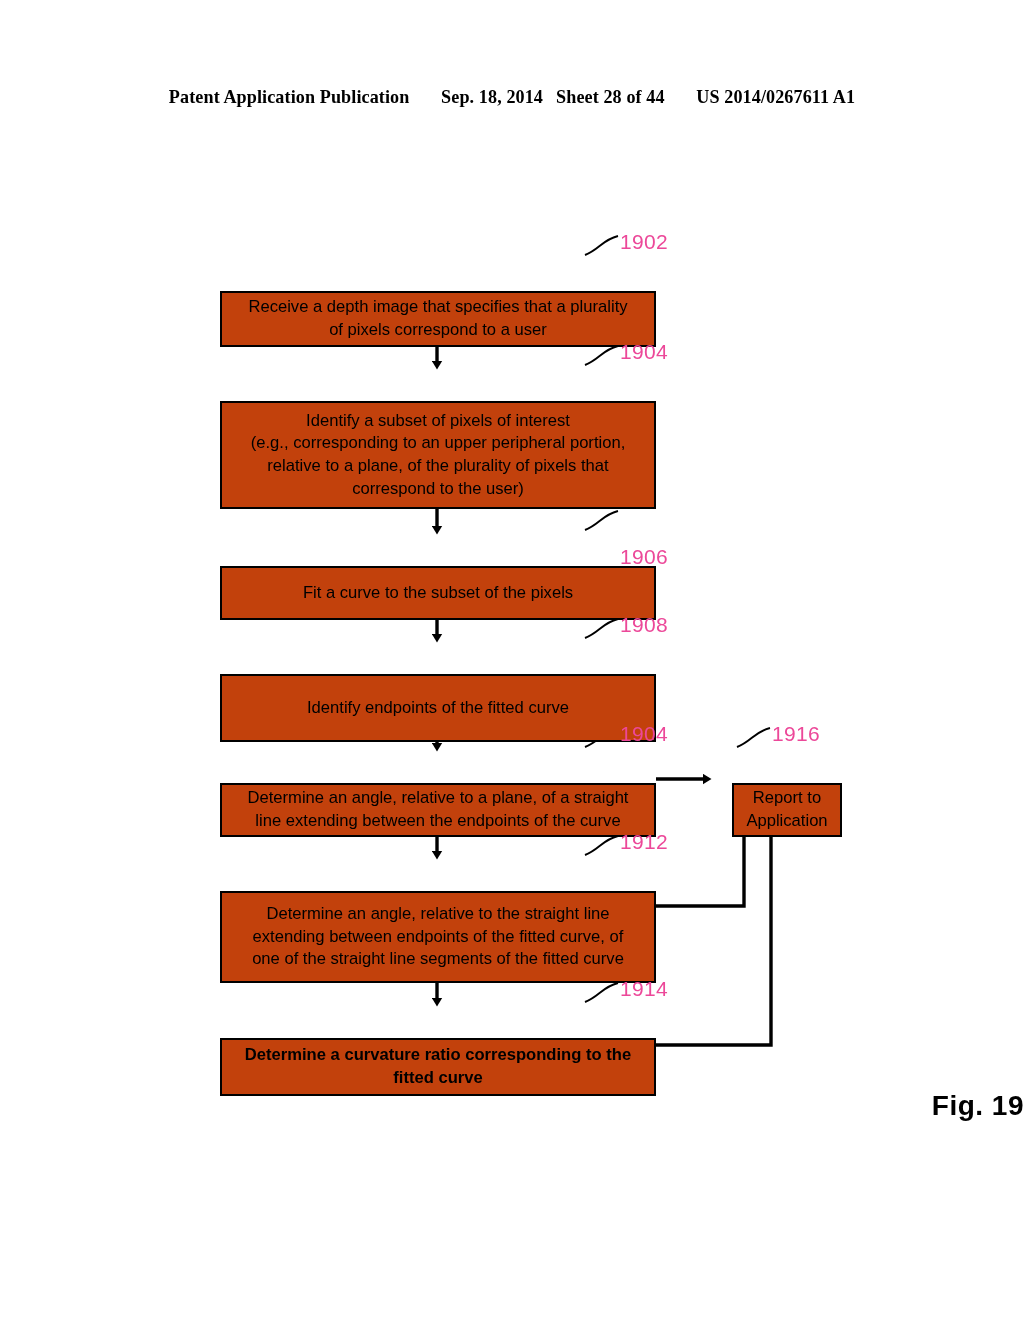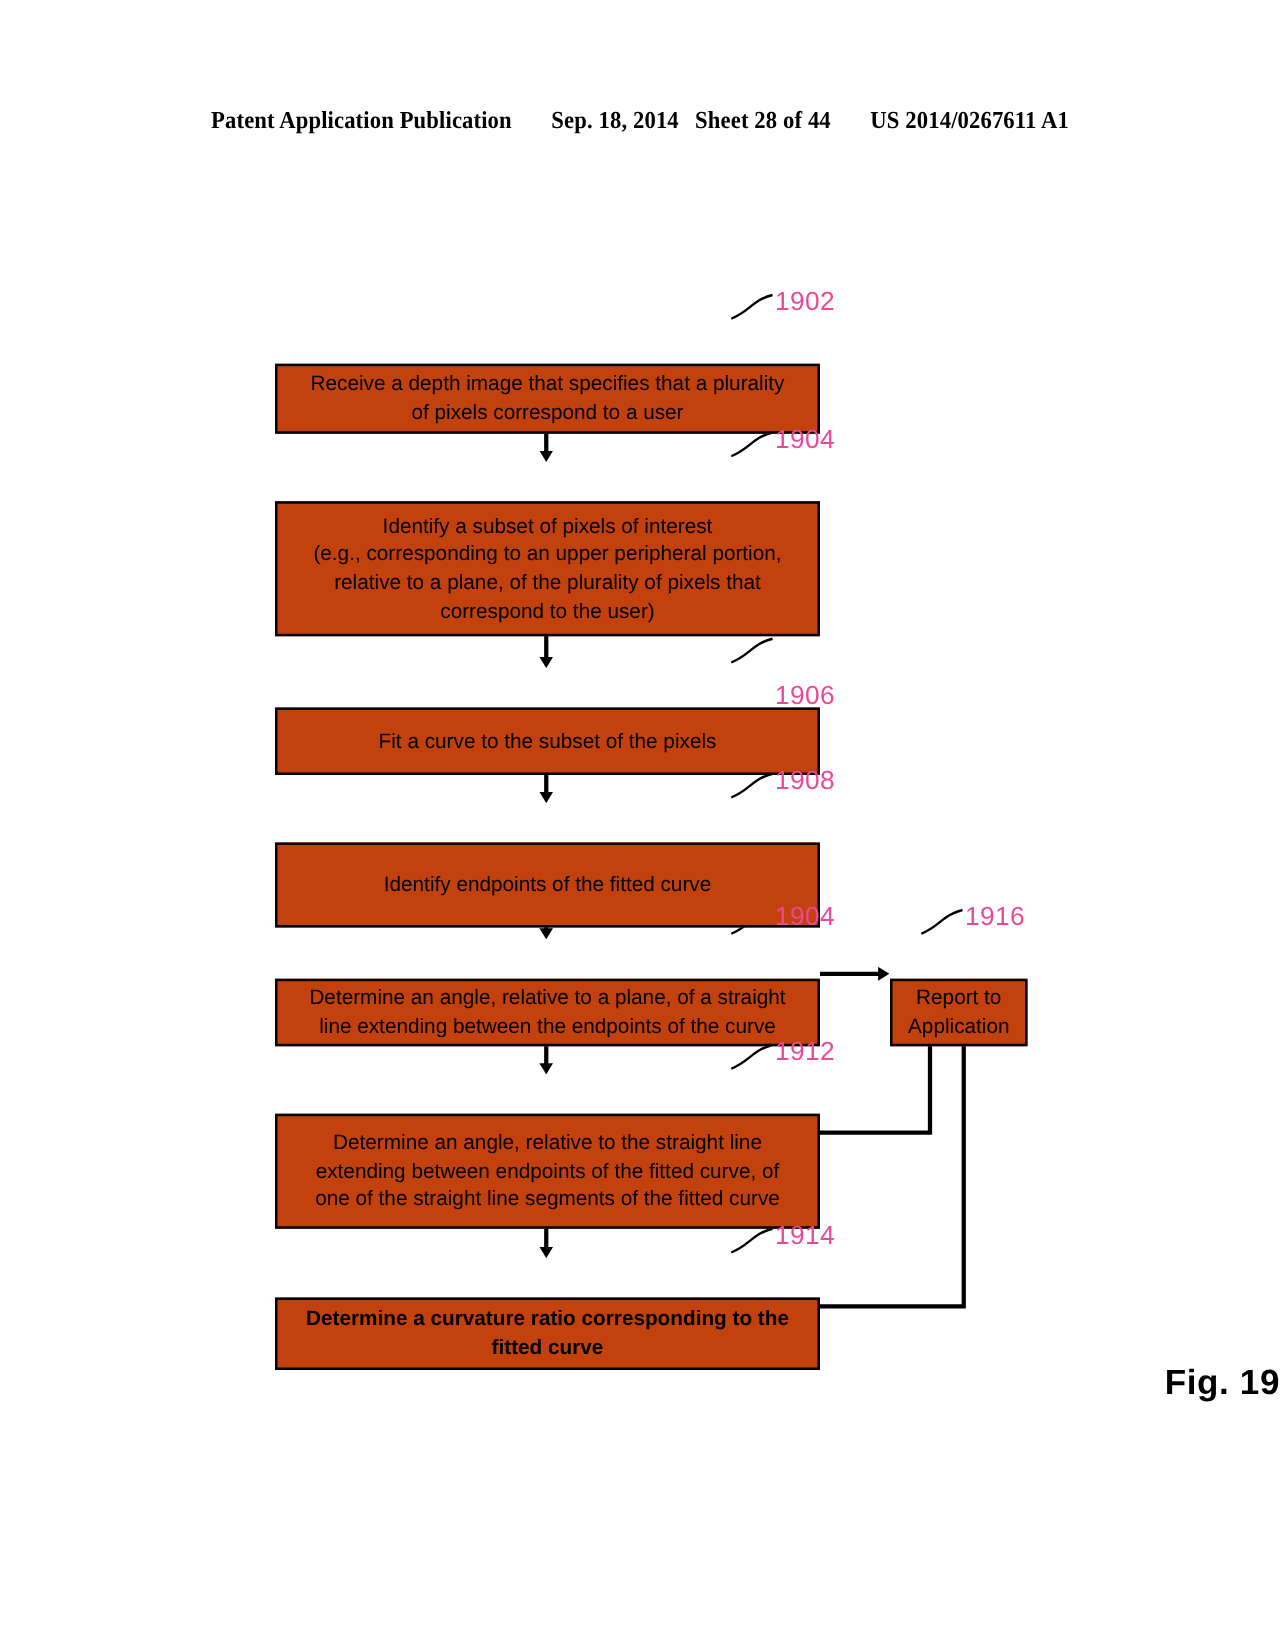--- a/index.html
+++ b/index.html
@@ -72,21 +72,21 @@
 
   #box-1902 { top: 260px; height: 56px; }
   #box-1904 { top: 370px; height: 108px; }
   #box-1906 { top: 535px; height: 54px; }
   #box-1908 { top: 643px; height: 68px; }
   #box-1910 { top: 752px; height: 54px; }
   #box-1912 { top: 860px; height: 92px; }
   #box-1914 { top: 1007px; height: 58px; font-weight: bold; }
 
   #box-1916 {
-    left: 712px;
+    left: 732px;
     width: 110px;
     top: 752px;
     height: 54px;
   }
 
   
   .ref-num {
     position: absolute;
     font-size: 21px;
     font-family: "Liberation Sans", sans-serif;

